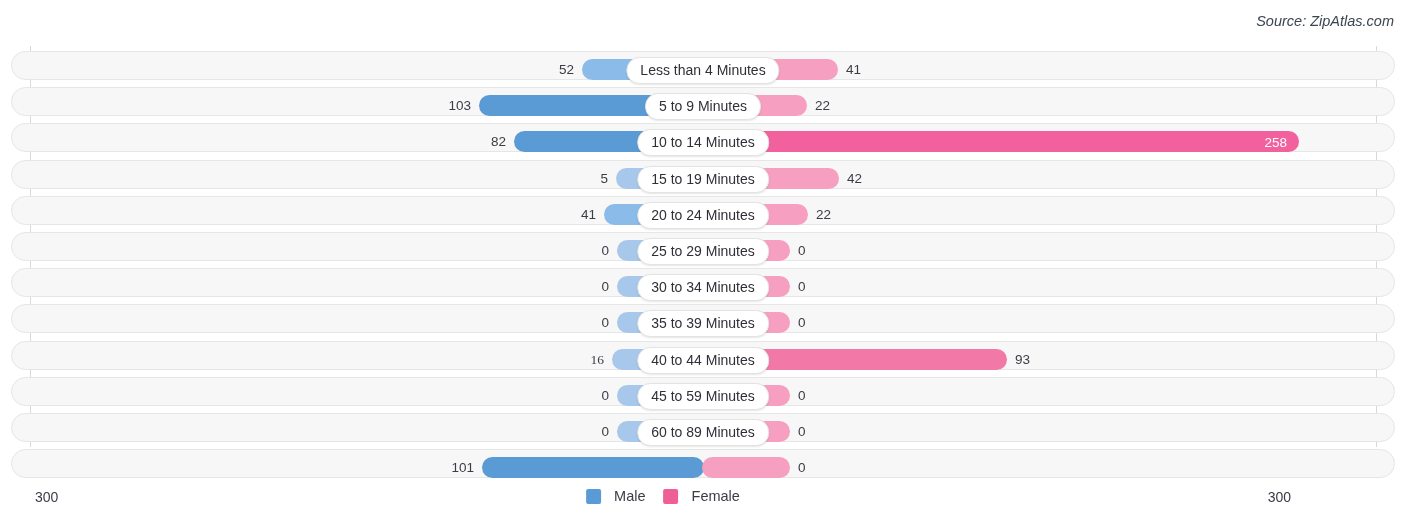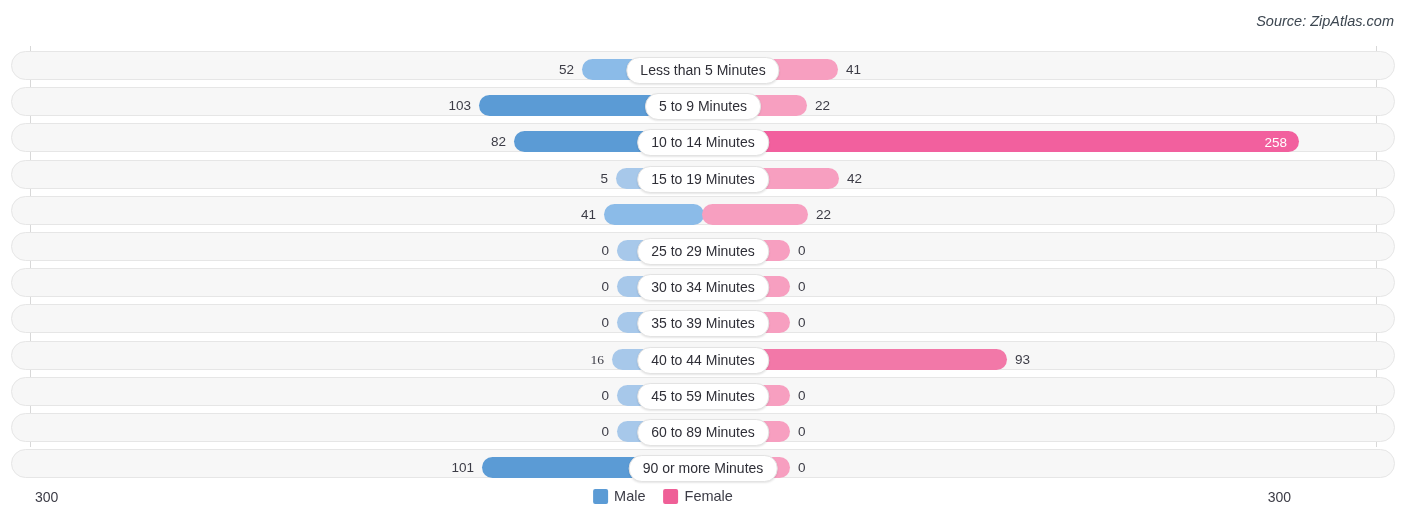--- a/index.html
+++ b/index.html
@@ -169,21 +169,21 @@
     left: 50%;
     transform: translateX(-50%);
     top: 5px;
     display: flex;
     align-items: center;
     gap: 18px;
   }
   .legend-item {
     display: flex;
     align-items: center;
-    gap: 6px;
+    gap: 13px;
   }
   .swatch {
     width: 15px;
     height: 15px;
     border-radius: 2px;
     display: block;
   }
   .legend-label {
     font-size: 14.5px;
     color: #3c3c46;
@@ -201,21 +201,21 @@
   <div class="plot">
     <div class="axis-line left"></div>
     <div class="axis-line right"></div>
     <div class="rows" id="rows">
         <div class="row">
           <div class="track">
             <div class="bar male" style="width: 122px; background: rgb(139, 187, 232);"></div>
             <div class="bar female" style="width: 136px; background: rgb(247, 159, 192);"></div>
             <div class="val male-val" style="margin-right: 129px;">52</div>
             <div class="val female-val" style="margin-left: 143px;">41</div>
-            <div class="cat-pill">Less than 5 Minutes</div>
+            <div class="cat-pill">Less than 4 Minutes</div>
           </div>
         </div>
         <div class="row">
           <div class="track">
             <div class="bar male" style="width: 225px; background: rgb(91, 155, 213);"></div>
             <div class="bar female" style="width: 105px; background: rgb(247, 159, 192);"></div>
             <div class="val male-val" style="margin-right: 232px;">103</div>
             <div class="val female-val" style="margin-left: 112px;">22</div>
             <div class="cat-pill">5 to 9 Minutes</div>
           </div>
@@ -238,20 +238,21 @@
             <div class="val female-val" style="margin-left: 144px;">42</div>
             <div class="cat-pill">15 to 19 Minutes</div>
           </div>
         </div>
         <div class="row">
           <div class="track">
             <div class="bar male" style="width: 100px; background: rgb(139, 187, 232);"></div>
             <div class="bar female" style="width: 106px; background: rgb(247, 159, 192);"></div>
             <div class="val male-val" style="margin-right: 107px;">41</div>
             <div class="val female-val" style="margin-left: 113px;">22</div>
+            <div class="cat-pill">20 to 24 Minutes</div>
           </div>
         </div>
         <div class="row">
           <div class="track">
             <div class="bar male" style="width: 87px; background: rgb(167, 200, 234);"></div>
             <div class="bar female" style="width: 88px; background: rgb(247, 159, 192);"></div>
             <div class="val male-val" style="margin-right: 94px;">0</div>
             <div class="val female-val" style="margin-left: 95px;">0</div>
             <div class="cat-pill">25 to 29 Minutes</div>
           </div>
@@ -300,21 +301,20 @@
             <div class="val female-val" style="margin-left: 95px;">0</div>
             <div class="cat-pill">60 to 89 Minutes</div>
           </div>
         </div>
         <div class="row">
           <div class="track">
             <div class="bar male" style="width: 222px; background: rgb(91, 155, 213);"></div>
             <div class="bar female" style="width: 88px; background: rgb(247, 159, 192);"></div>
             <div class="val male-val" style="margin-right: 229px;">101</div>
             <div class="val female-val" style="margin-left: 95px;">0</div>
-            <div class="cat-pill">90 or more Minutes</div>
           </div>
         </div>
       </div>
   </div>
 
   <div class="footer">
     <div class="axis-val left">300</div>
     <div class="legend" id="legend">
         <div class="legend-item">
           <span class="swatch" style="background: rgb(91, 155, 213);"></span>

